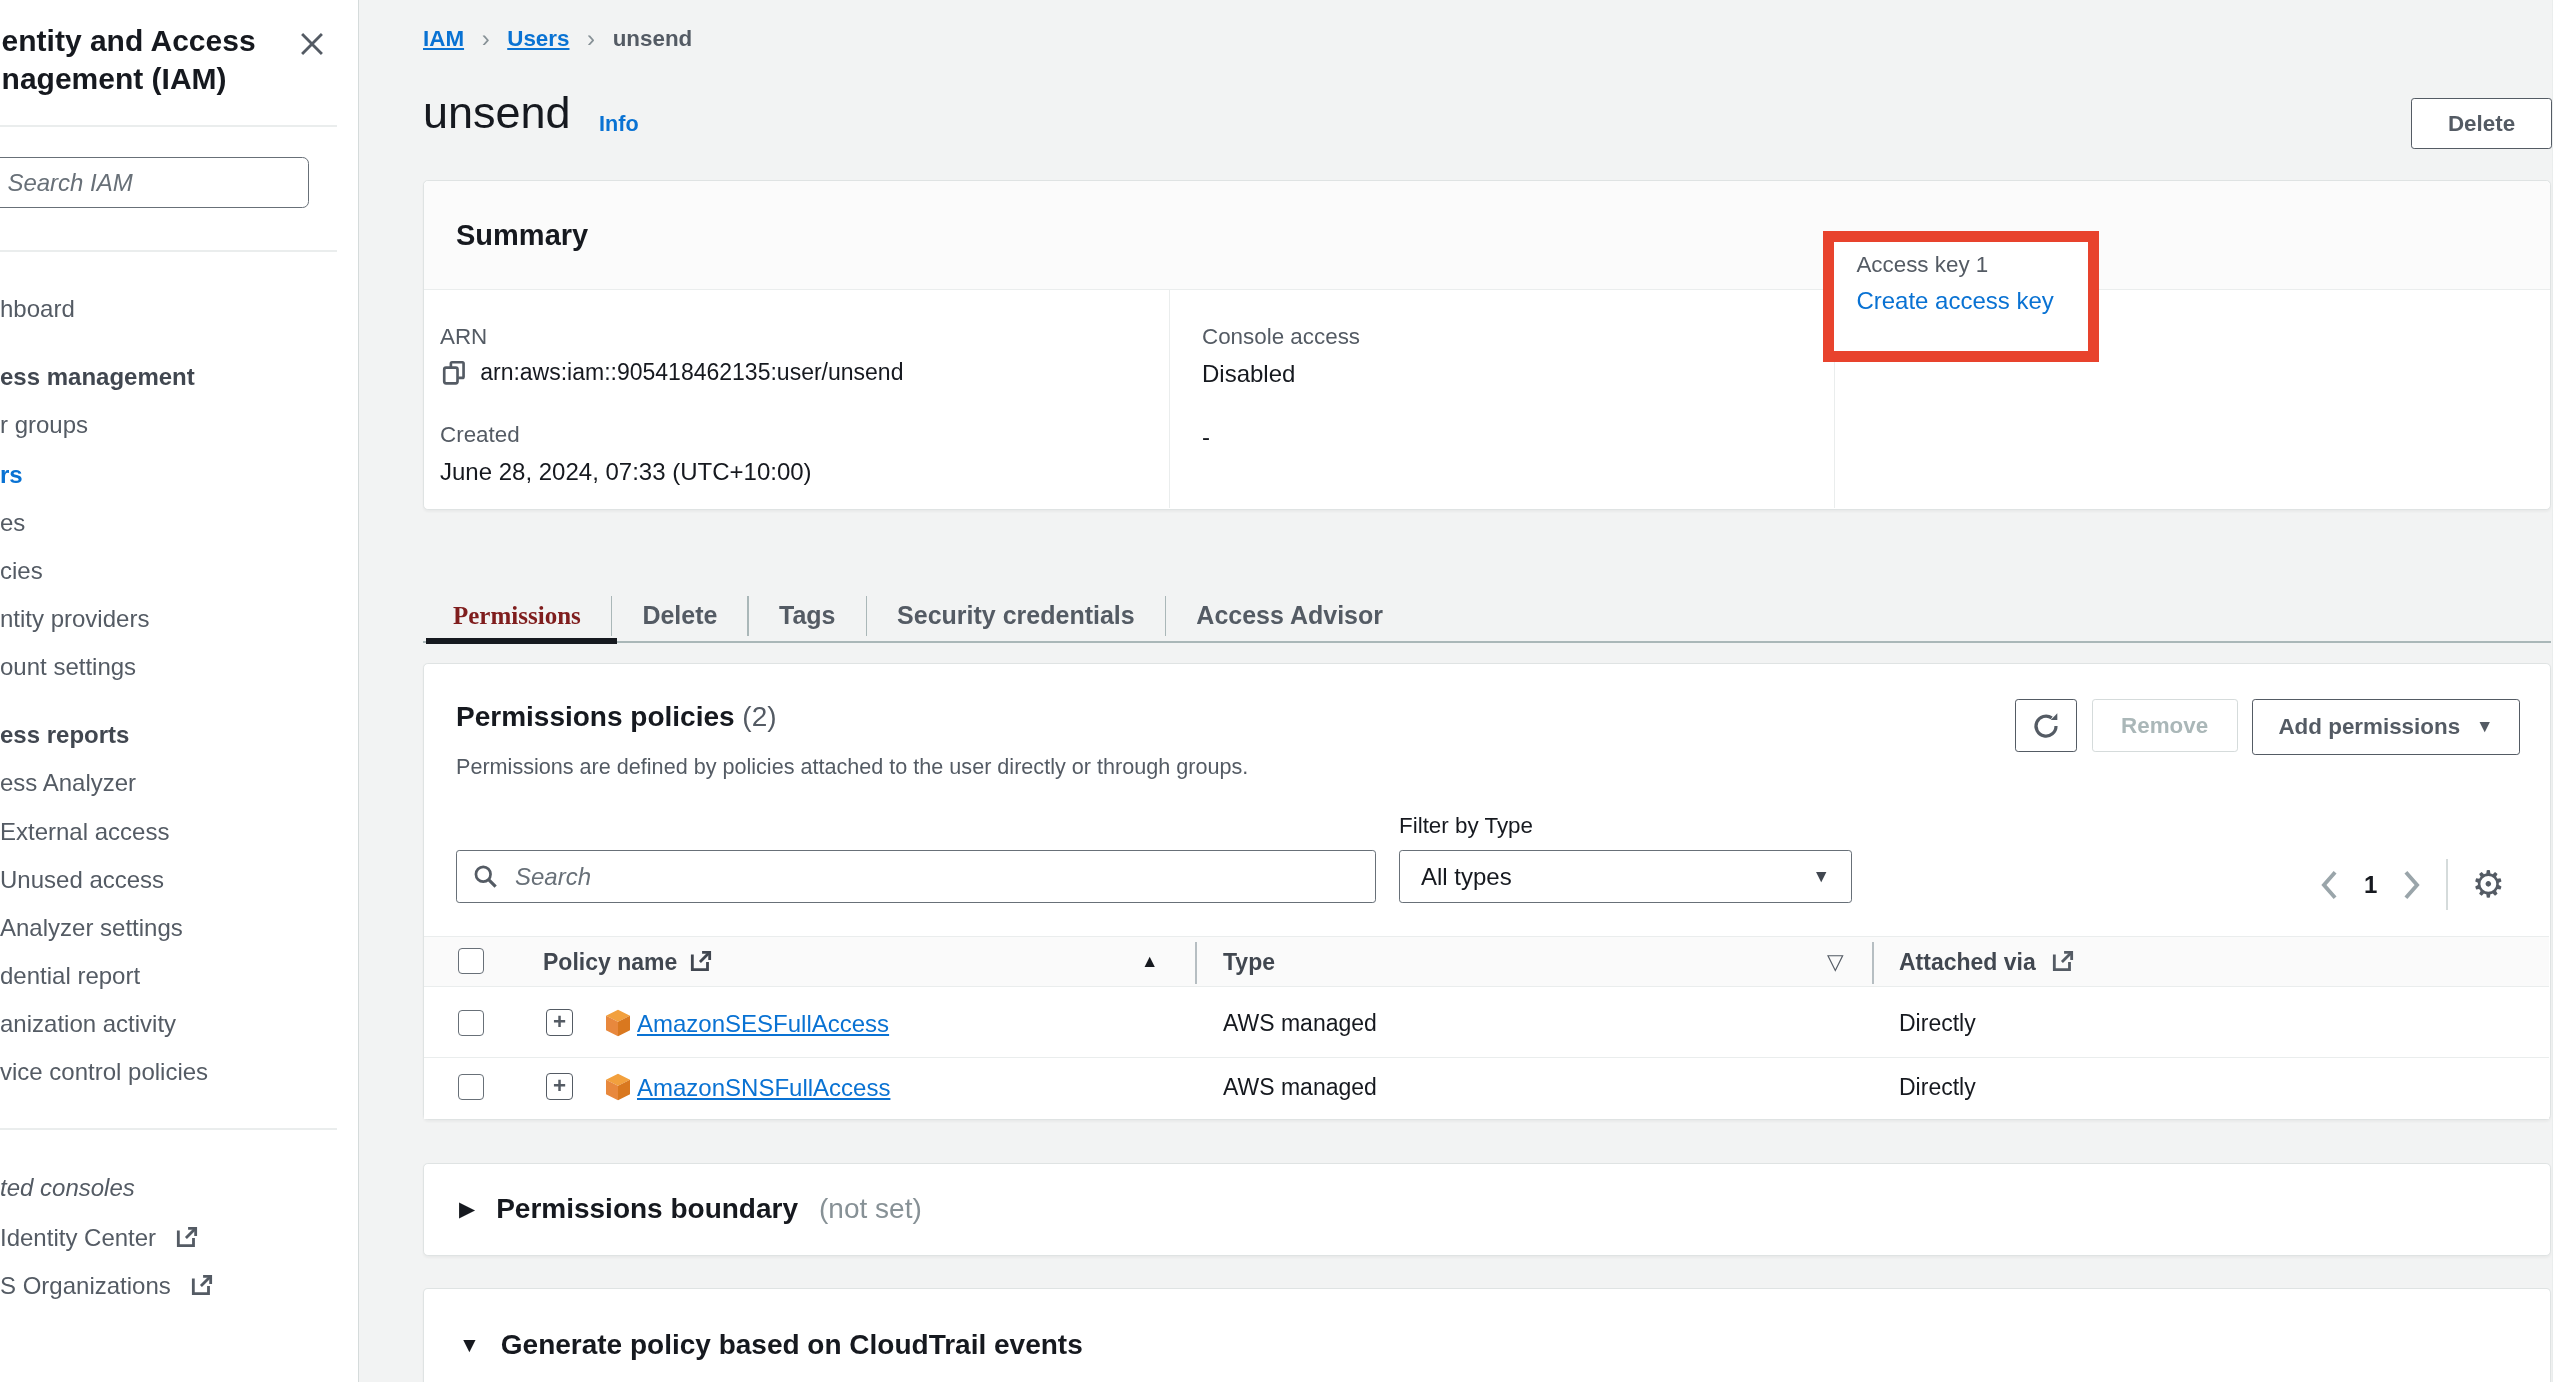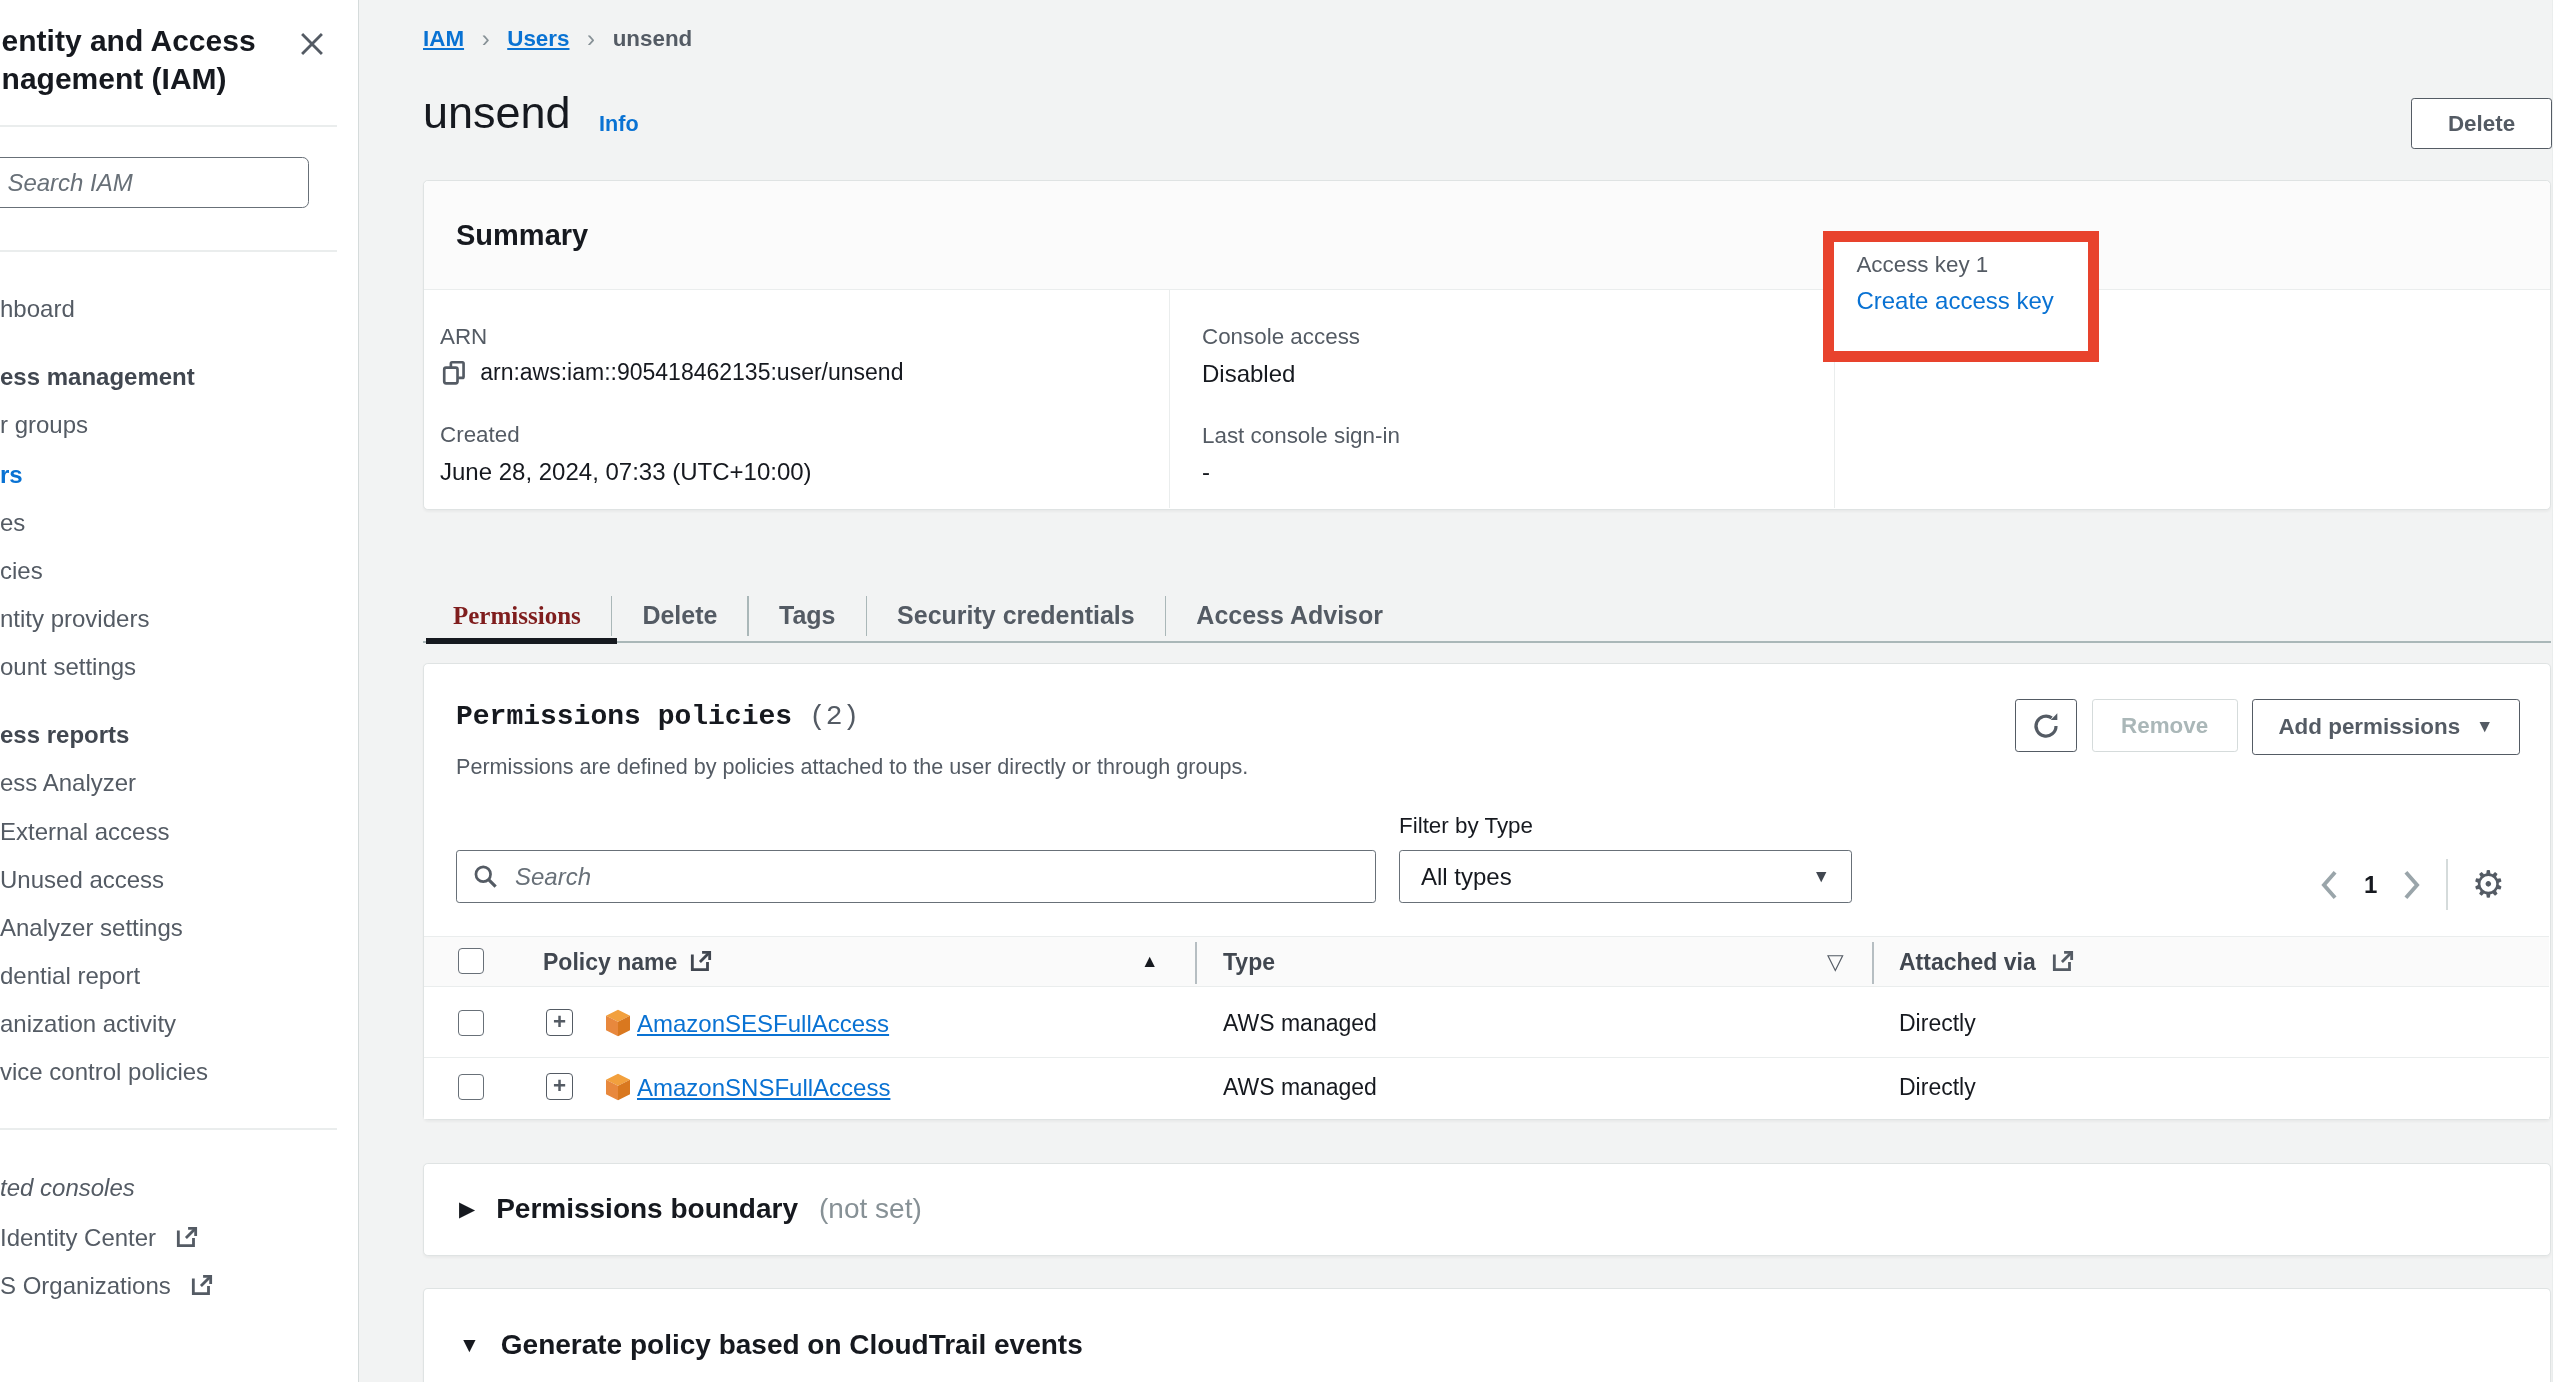--- a/index.html
+++ b/index.html
@@ -56,21 +56,21 @@
   
   .tabs { position:absolute; left:64px; top:590px; height:51px; display:flex; align-items:center; }
   .tab { padding:0 30px; font-size:25px; font-weight:700; color:#545b64; line-height:51px; cursor:pointer; white-space:nowrap; }
   .tab.active { color:#7f1d1d;font-family:Liberation Serif, serif; }
   .tdiv { width:1.6px; height:40px; background:#aab7b8; }
   .tabs-baseline { position:absolute; left:64px; top:641px; width:2128px; height:1.6px; background:#aab7b8; }
   .tabs-underline { position:absolute; left:67px; top:638px; width:191px; height:5.6px; background:#16191f; }
 
   
   .pol-card { top:663px; height:457px; }
-  .pol-title { position:absolute; left:32px; top:37px; font-size:28px; font-weight:700; color:#16191f;font-family:Liberation Mono, monospace; }
+  .pol-title { position:absolute; left:32px; top:37px; font-size:28px; font-weight:700; color:#16191f; }
   .pol-count { font-weight:400; color:#545b64; }
   .pol-desc { position:absolute; left:32px; top:90px; font-size:21.6px; color:#545b64; }
   .pol-actions { position:absolute; right:30px; top:35px; display:flex; gap:14.4px; }
   .icon-btn { width:62px; height:53px; }
   .btn.disabled { border-color:#d5dbdb; color:#aab7b8; cursor:default; font-weight:700; }
   .remove-btn { width:146px; height:53px; }
   .add-btn { width:268px; height:56px; gap:16px; }
   .caret { font-size:17.6px; line-height:1; }
 
   .filter-label { position:absolute; left:975px; top:149px; font-size:22.4px; color:#16191f; }
@@ -191,21 +191,20 @@
           </div>
           <div class="f-group2">
             <div class="f-label">Created</div>
             <div class="f-value">June 28, 2024, 07:33 (UTC+10:00)</div>
           </div>
         </div>
         <div class="sum-col c2">
           <div class="f-label">Console access</div>
           <div class="f-value">Disabled</div>
           <div class="f-group2">
-            <div class="f-label">Last console sign-in</div>
             <div class="f-value">-</div>
           </div>
         </div>
         <div class="sum-col c3">
           <div class="hl-box">
             <div class="f-label">Access key 1</div>
             <div class="hl-link">Create access key</div>
           </div>
         </div>
       </div>

